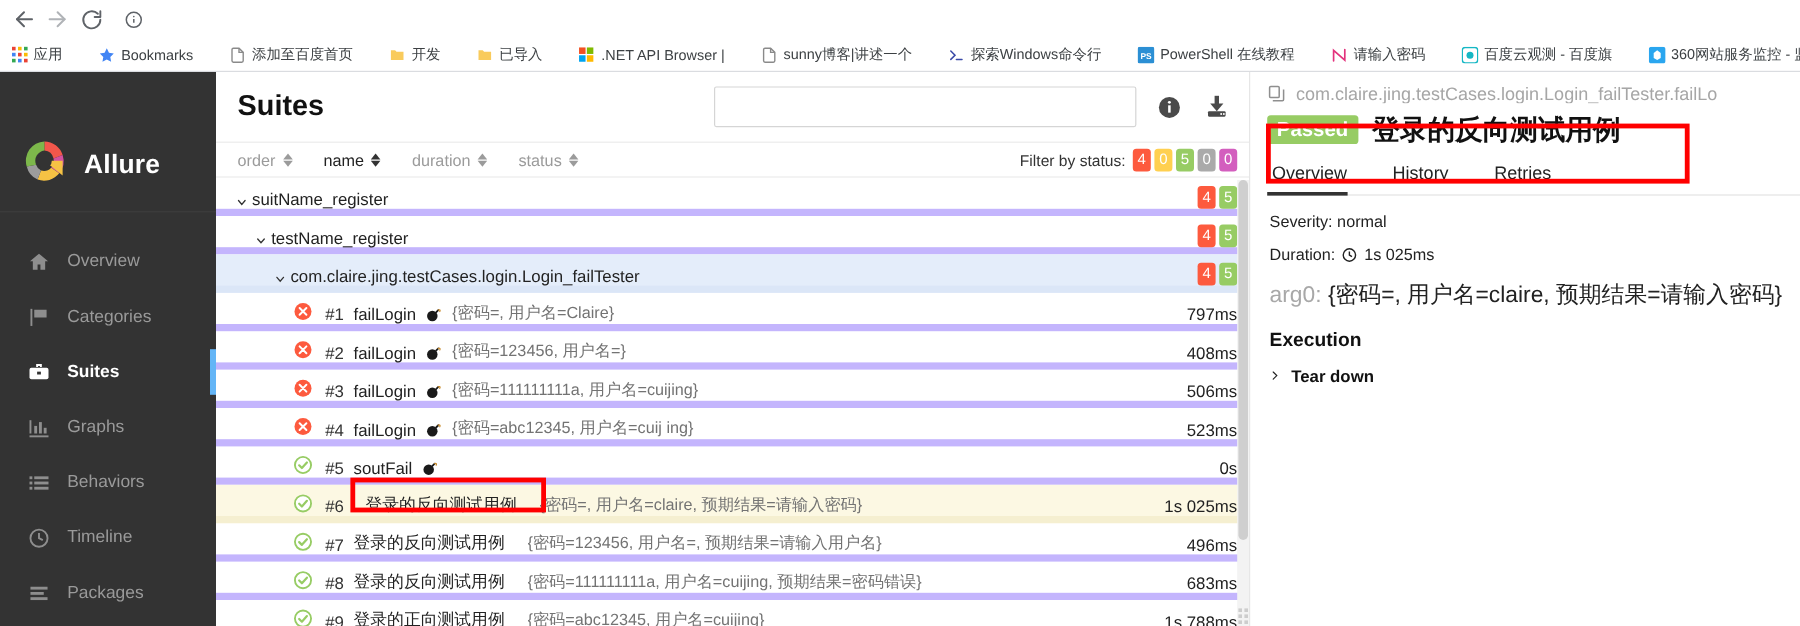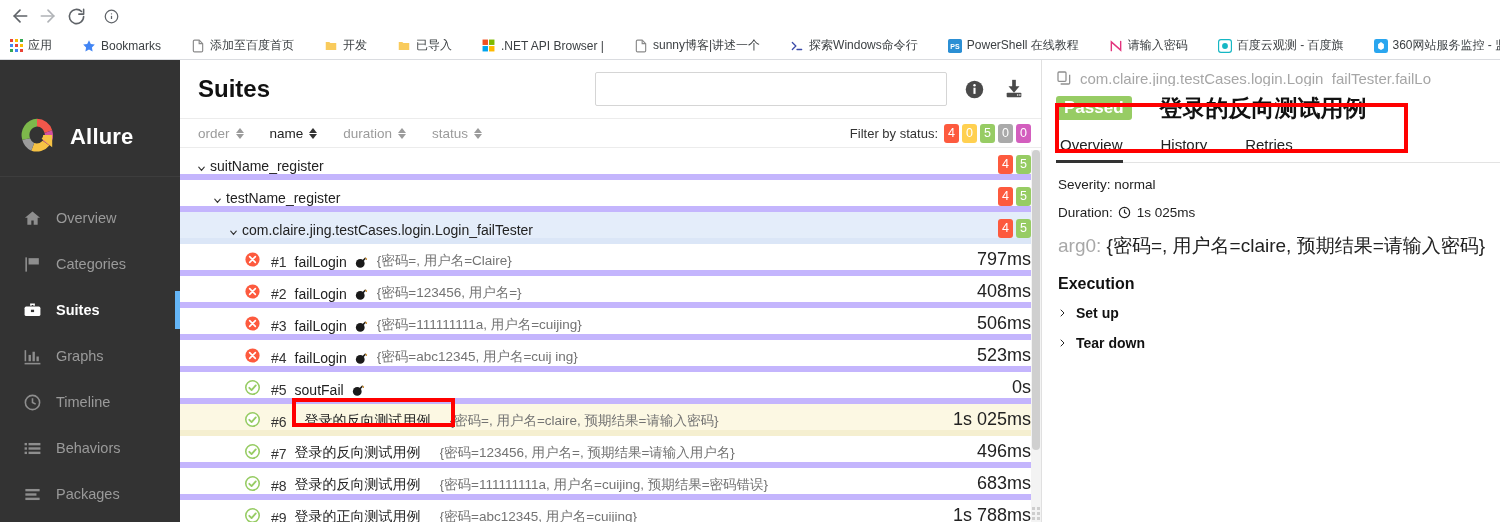--- a/index.html
+++ b/index.html
@@ -128,21 +128,21 @@
     display: flex; align-items: center;
   }
   .caret svg { display:block; }
   .status-ico { width: 19px; height: 19px; flex: 0 0 auto; margin-right: 8px; }
   .status-ico svg { display: block; }
   .row-num { color: #333; margin-right: 8px; flex: 0 0 auto; }
   .row-name { color: #222; flex: 0 0 auto; margin-right: 7px; white-space: nowrap; }
   .bomb-ico { width: 16px; height: 16px; flex: 0 0 auto; margin-right: 7px; }
   .bomb-ico svg { display:block; }
   .row-desc { color: #737373; font-size: 13.5px; white-space: nowrap; overflow: hidden; flex: 1 1 auto; }
-  .row-dur { margin-left: auto; color: #222; font-size: 18px; padding-left: 12px; flex: 0 0 auto; }
+  .row-dur { margin-left: auto; color: #222; font-size: 14px; padding-left: 12px; flex: 0 0 auto; }
   .row-chips { margin-left: auto; display: flex; gap: 3px; padding-left: 12px; flex: 0 0 auto; }
 
   .tree-scroll-track {
     position: absolute; right: 0; top: 90px; bottom: 0; width: 10px; background: #f3f3f3;
   }
   .tree-scroll-thumb {
     position: absolute; left: 1px; top: 0; width: 8px; height: 300px; background: #cfcfcf; border-radius: 4px;
   }
   .grip { position:absolute; right:1px; bottom:2px; display:grid; grid-template-columns:repeat(2,3px); grid-template-rows:repeat(3,3px); gap:2px; }
   .grip i { width:3px; height:3px; background:#cdcdcd; display:block; }
@@ -150,21 +150,21 @@
   
   .detail {
     flex: 1 1 auto; background: #fff; padding: 0 0 0 14px; overflow: hidden; position: relative;
   }
   .detail-path {
     height: 26px; display: flex; align-items: center; gap: 7px; padding-top: 10px;
     color: #a6a6a6; font-size: 15px; white-space: nowrap; overflow: hidden;
   }
   .copy-ico { width: 17px; height: 17px; flex: 0 0 auto; }
   .copy-ico svg { display:block; }
-  .detail-title-row { display: flex; align-items: center; gap: 28px; height: 44px; }
+  .detail-title-row { display: flex; align-items: center; gap: 12px; height: 44px; }
   .badge-passed {
     background: #97cc64; color: #fff; font-size: 17px; font-weight: bold;
     padding: 2px 8px 3px; border-radius: 3px; line-height: 1.15;
   }
   .detail-title { font-size: 23px; font-weight: bold; color: #111; white-space: nowrap; }
   .tabs { display: flex; gap: 0; border-bottom: 1px solid #e3e3e3; margin-right: 0; }
   .tab {
     padding: 6px 16px 9px 4px; margin-right: 18px; font-size: 15px; color: #222; cursor: pointer;
     position: relative;
   }
@@ -411,39 +411,39 @@
               <rect x="2" y="4" width="2" height="14"></rect>
               <rect x="7" y="10" width="3" height="8"></rect>
               <rect x="12" y="6" width="3" height="12"></rect>
               <rect x="17" y="12" width="3" height="6"></rect>
             </svg>
         </span>
         <span>Graphs</span>
       </div>
       <div class="nav-item">
         <span class="nav-ico">
-          <svg width="19" height="19" viewBox="0 0 24 24" fill="none" stroke="#8e8e8e" stroke-width="2">
-              <circle cx="12" cy="12" r="9"></circle>
-              <polyline points="12 6.5 12 12 16 14"></polyline>
-            </svg>
-        </span>
-        <span>Timeline</span>
-      </div>
-      <div class="nav-item">
-        <span class="nav-ico">
           <svg width="19" height="19" viewBox="0 0 24 24" fill="#8e8e8e">
               <rect x="2" y="5" width="3" height="3"></rect>
               <rect x="7" y="5" width="15" height="3"></rect>
               <rect x="2" y="10.5" width="3" height="3"></rect>
               <rect x="7" y="10.5" width="15" height="3"></rect>
               <rect x="2" y="16" width="3" height="3"></rect>
               <rect x="7" y="16" width="15" height="3"></rect>
             </svg>
         </span>
         <span>Behaviors</span>
+      </div>
+      <div class="nav-item">
+        <span class="nav-ico">
+          <svg width="19" height="19" viewBox="0 0 24 24" fill="none" stroke="#8e8e8e" stroke-width="2">
+              <circle cx="12" cy="12" r="9"></circle>
+              <polyline points="12 6.5 12 12 16 14"></polyline>
+            </svg>
+        </span>
+        <span>Timeline</span>
       </div>
       <div class="nav-item">
         <span class="nav-ico">
           <svg width="19" height="19" viewBox="0 0 24 24" fill="#8e8e8e">
               <rect x="3" y="5" width="18" height="3"></rect>
               <rect x="3" y="10.5" width="14" height="3"></rect>
               <rect x="3" y="16" width="18" height="3"></rect>
             </svg>
         </span>
         <span>Packages</span>
@@ -773,28 +773,20 @@
         <span>{密码=, 用户名=claire, 预期结果=请输入密码}</span>
       </div>
 
       <div class="sec-title">Execution</div>
       <div class="exec-item">
         <span class="exec-caret">
           <svg width="9" height="12" viewBox="0 0 24 24" fill="none" stroke="#222" stroke-width="2.6" stroke-linecap="round">
               <polyline points="8 4 16 12 8 20"></polyline>
             </svg>
         </span>
-        <span>Set up</span>
-      </div>
-      <div class="exec-item">
-        <span class="exec-caret">
-          <svg width="9" height="12" viewBox="0 0 24 24" fill="none" stroke="#222" stroke-width="2.6" stroke-linecap="round">
-              <polyline points="8 4 16 12 8 20"></polyline>
-            </svg>
-        </span>
         <span>Tear down</span>
       </div>
     </div>
   </div>
 </div>
 
 <div class="anno" style="left:292px; top:398px; width:163px; height:29px;"></div>
 <div class="anno" style="left:1055px; top:103px; width:353px; height:50px;"></div>
 
 </body></html>

